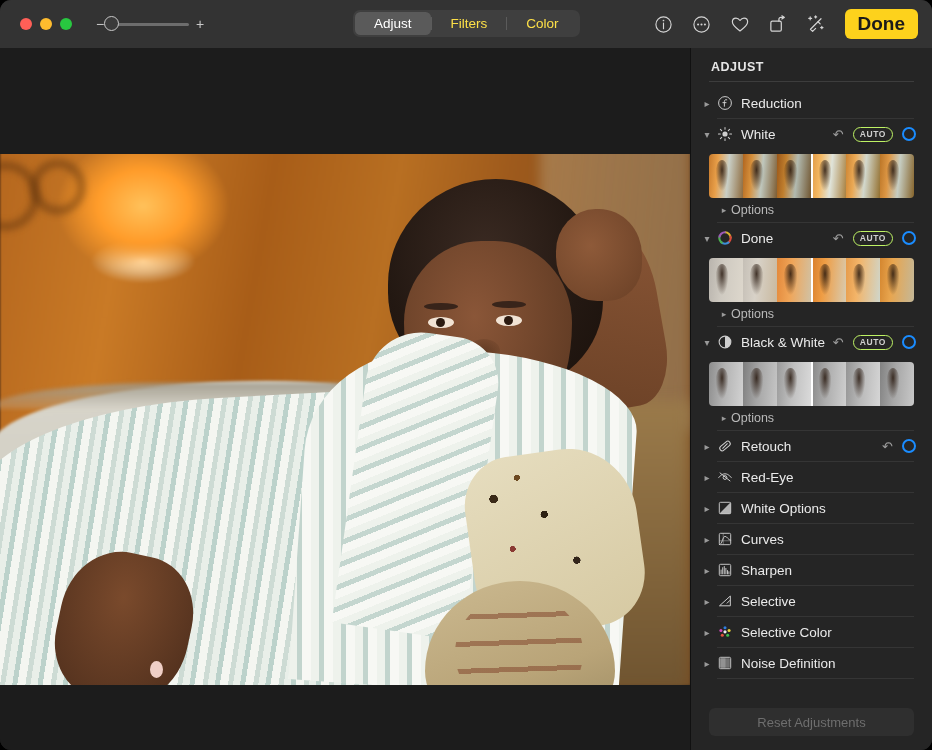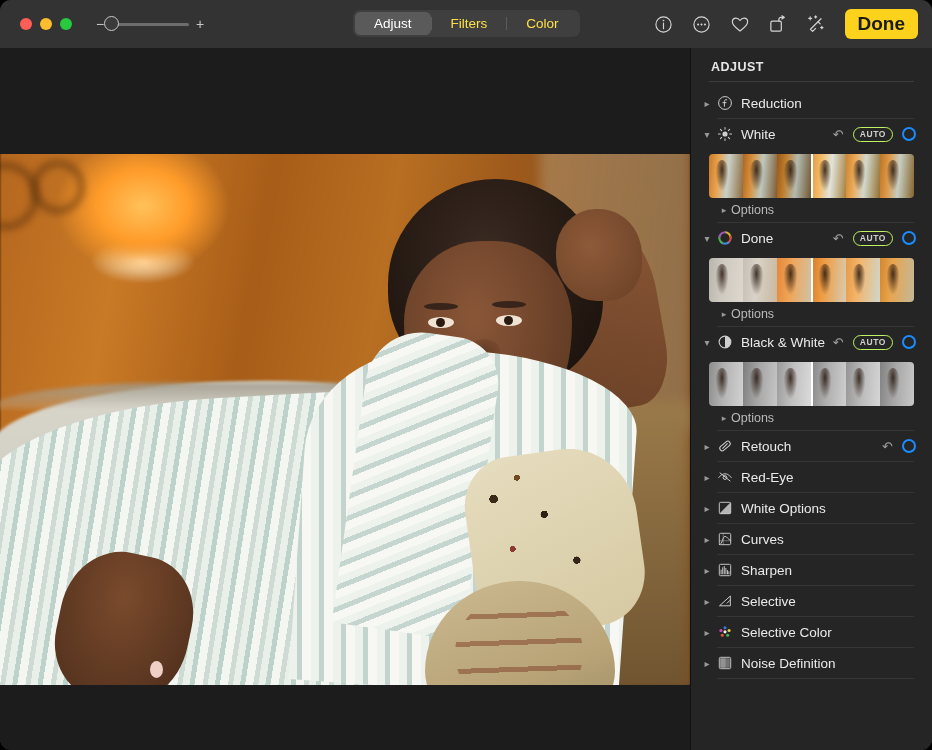--- a/index.html
+++ b/index.html
@@ -678,14 +678,17 @@
         <span class="row-icon">
           <svg width="16" height="16" viewBox="0 0 18 18">
             <path d="M14.4 3.6v11H3.2z" fill="currentColor"></path>
           </svg>
         </span>
         <span class="row-label">Sharpen</span>
       </div>
 
     </div>
 
+    <div class="reset-wrap">
+      <div class="reset-btn">Reset Adjustments</div>
+    </div>
   </div>
 </div>
 
 </body></html>

